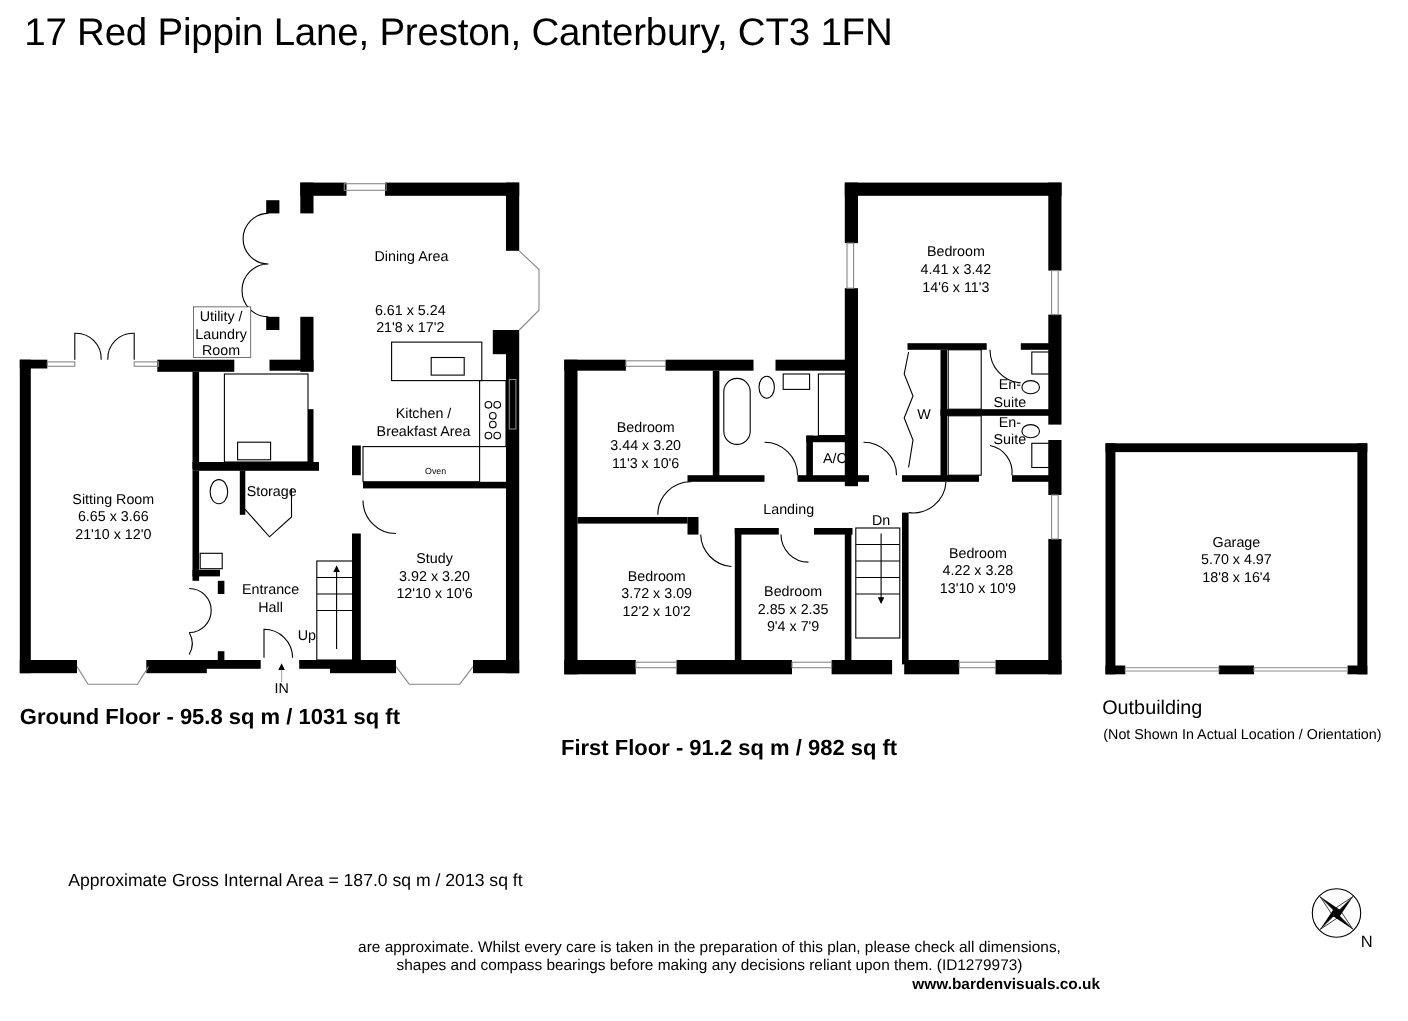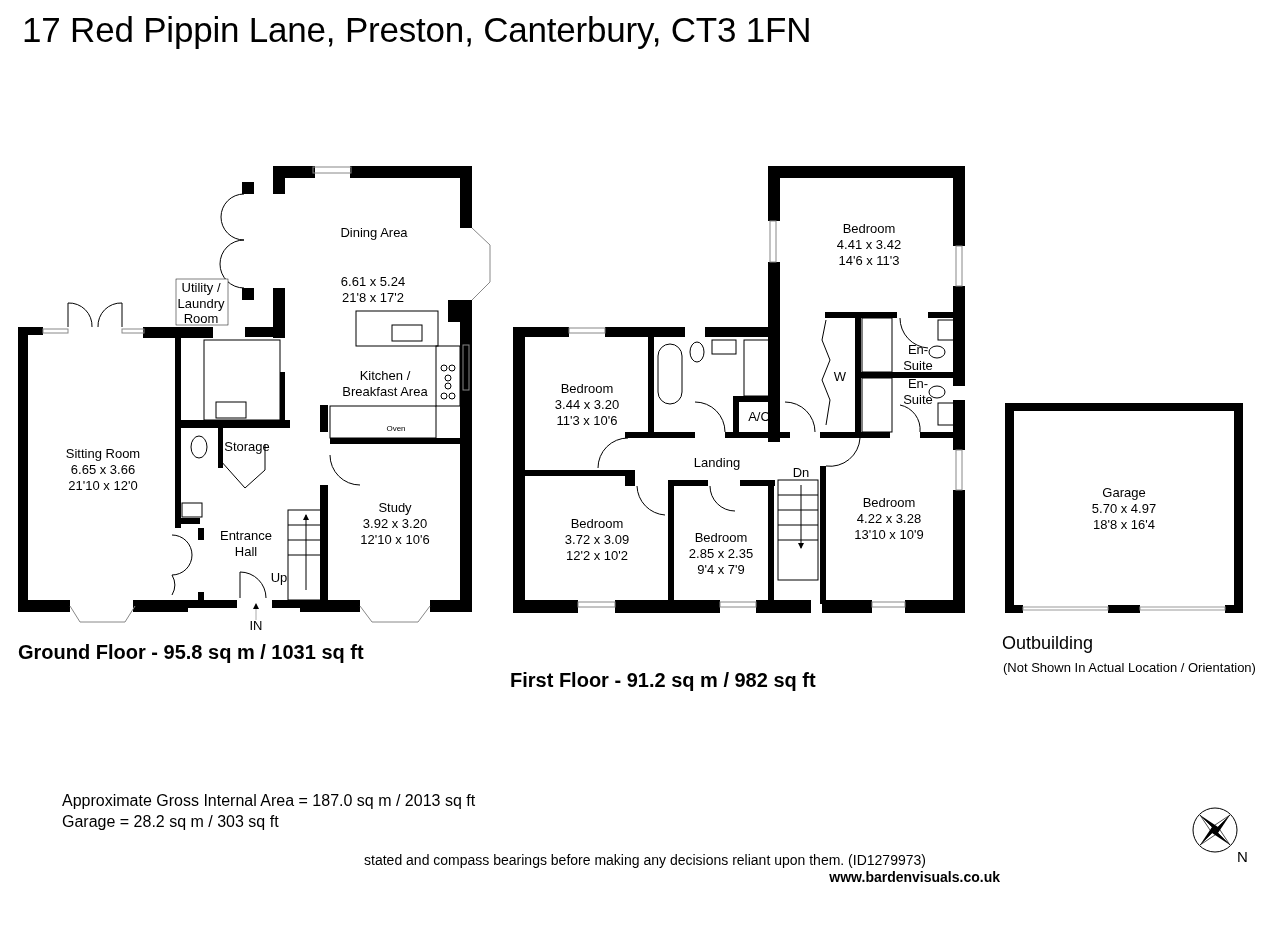--- a/index.html
+++ b/index.html
@@ -255,25 +255,25 @@
   </g>
 </svg>
 
 <div class="floor-caption" style="left:18px; top:641px;">Ground Floor - 95.8 sq m / 1031 sq ft</div>
 <div class="floor-caption" style="left:510px; top:669px;">First Floor - 91.2 sq m / 982 sq ft</div>
 <div class="outbuilding-title">Outbuilding</div>
 <div class="outbuilding-note">(Not Shown In Actual Location / Orientation)</div>
 
 <div class="areas">
   <div>Approximate Gross Internal Area = 187.0 sq m / 2013 sq ft</div>
-  <div>Garage = 28.2 sq m / 303 sq ft</div>
 </div>
 
 <div class="disclaimer">
-  <div>stated and compass bearings before making any decisions reliant upon them. (ID1279973)</div>
+  <div>are approximate. Whilst every care is taken in the preparation of this plan, please check all dimensions,</div>
+  <div>shapes and compass bearings before making any decisions reliant upon them. (ID1279973)</div>
   <div class="website">www.bardenvisuals.co.uk</div>
 </div>
 
 <svg class="compass" width="50" height="50" viewBox="0 0 50 50">
   <circle cx="25" cy="25" r="22" fill="none" stroke="#000" stroke-width="1"></circle>
   <path d="M25,25 L10,10 L28,22 z" fill="#000"></path>
   <path d="M25,25 L40,10 L28,28 z" fill="#000"></path>
   <path d="M25,25 L40,40 L22,28 z" fill="#000"></path>
   <path d="M25,25 L10,40 L22,22 z" fill="#000"></path>
   <path d="M25,25 L10,10 L22,28 z M25,25 L40,10 L22,22 z M25,25 L40,40 L28,22 z M25,25 L10,40 L28,28 z" fill="none" stroke="#000" stroke-width="0.7"></path>

